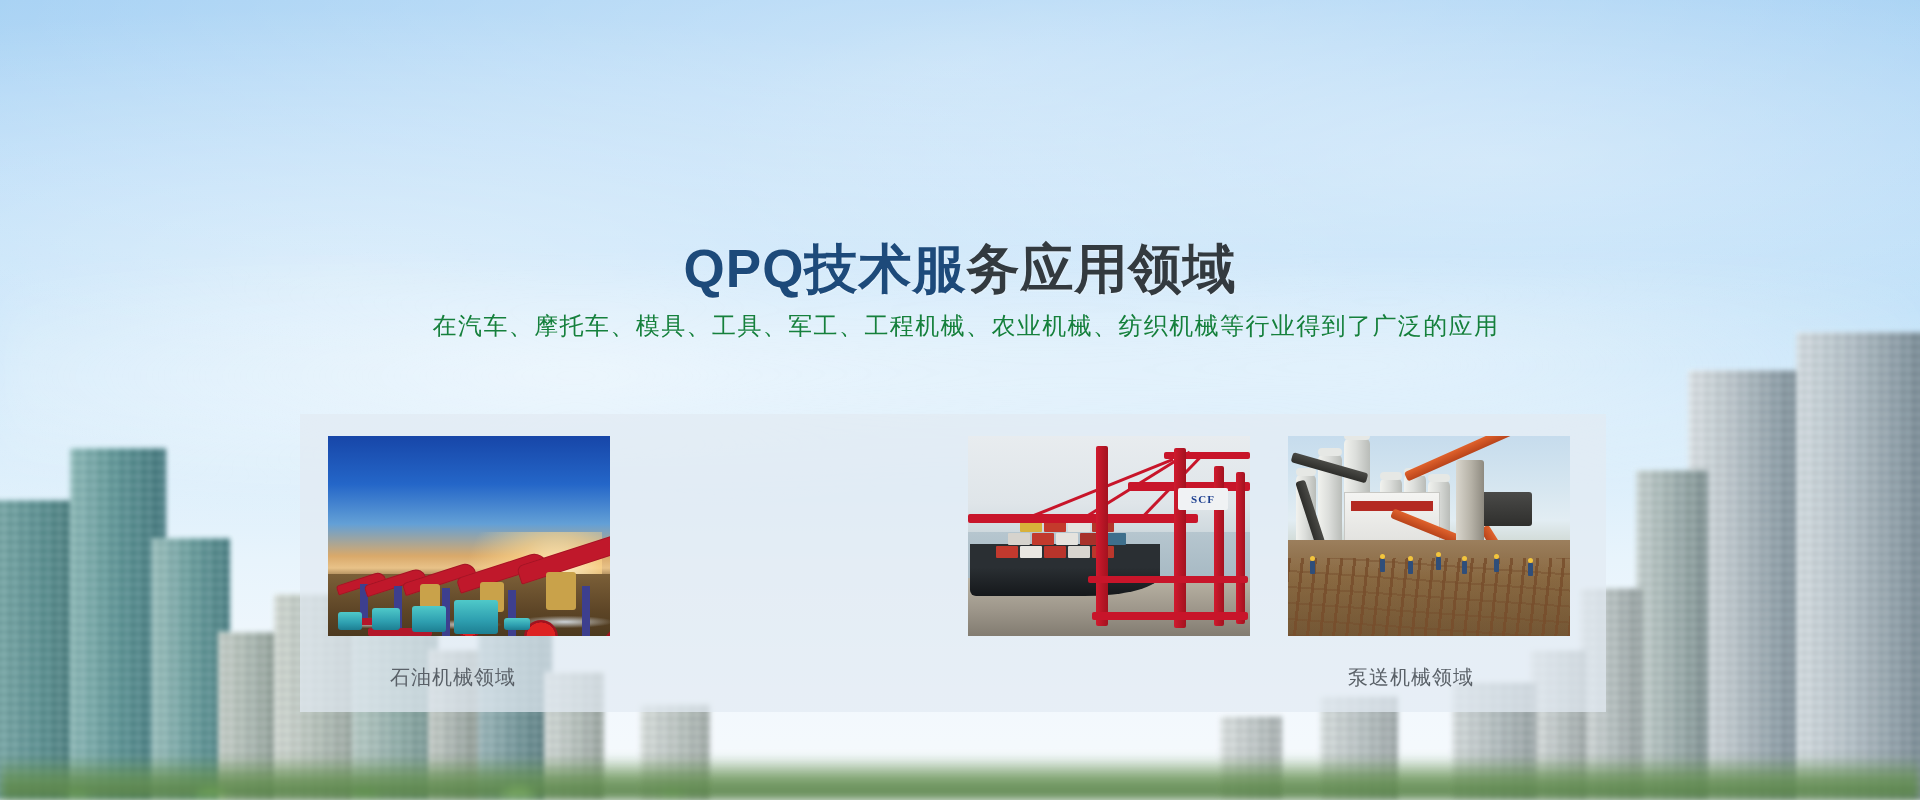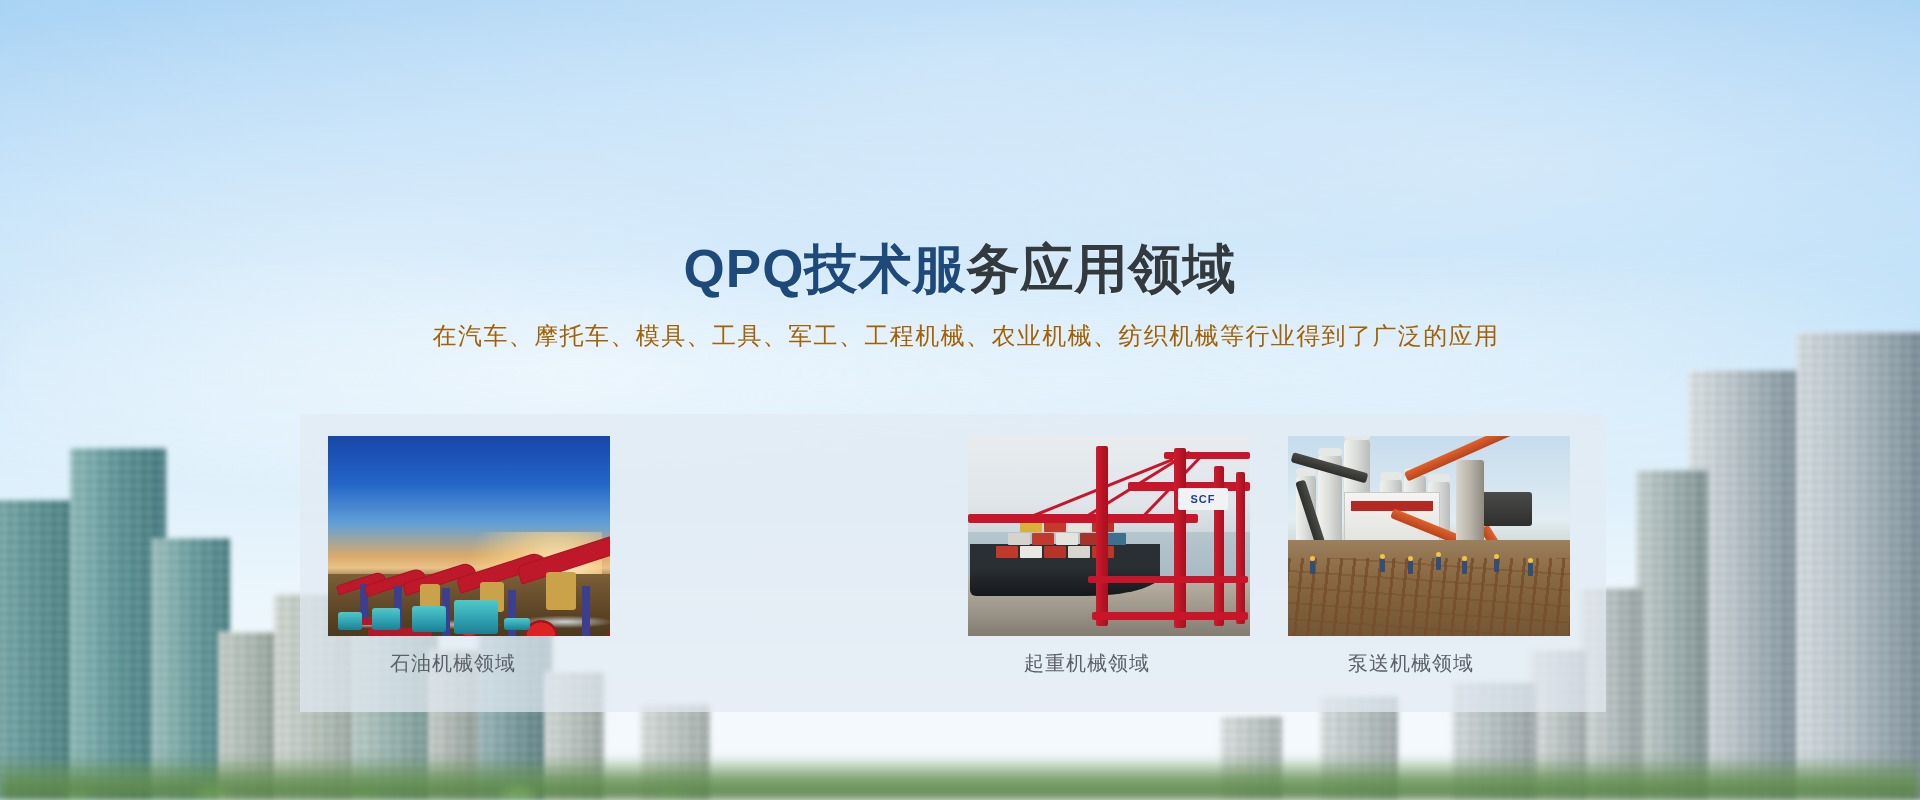--- a/index.html
+++ b/index.html
@@ -72,23 +72,23 @@
     font-size:53px;
     font-weight:700;
     letter-spacing:1px;
     line-height:1.1;
     color:#1d4a7a;
     text-shadow:0 1px 2px rgba(255,255,255,.45);
     white-space:nowrap;
   }
   .title .dk{ color:#333a3f; }
   .subtitle{
-    margin-top:22px;
+    margin-top:12px;
     font-size:24px;
-    color:#a16207;
+    color:#15803d;
     letter-spacing:1.4px;
     white-space:nowrap;
     text-shadow:0 1px 1px rgba(255,255,255,.4);
     padding-left:12px;
   }
 
   
   .panel{
     position:absolute;
     left:300px; top:414px;
@@ -104,24 +104,25 @@
     gap:38px;
   }
   .card{
     width:282px;
   }
   .thumb{
     width:282px; height:200px;
     overflow:hidden;
     position:relative;
     background:#4d7c0f;
+    font-family:Liberation Serif, serif;
   }
   .thumb > .scene{ position:absolute; inset:0; }
   .caption{
-    margin-top:14px;
+    margin-top:28px;
     text-align:center;
     font-size:20px;
     color:#5a6168;
     letter-spacing:1px;
   }
   .card:nth-child(1) .caption{ text-align:left; padding-left:62px; }
   .card:nth-child(2) .caption{ text-align:left; padding-left:78px; }
   .card:nth-child(3) .caption{ text-align:left; padding-left:56px; }
   .card:nth-child(4) .caption{ text-align:left; padding-left:60px; }
 
@@ -436,21 +437,20 @@
             <div class="tie" style="left:176px;top:78px;width:80px;transform:rotate(-46deg);"></div>
             <div class="leg" style="left:128px;top:10px;height:180px;"></div>
             <div class="leg" style="left:206px;top:12px;height:180px;"></div>
             <div class="leg" style="left:246px;top:30px;height:160px;width:10px;"></div>
             <div class="leg" style="left:268px;top:36px;height:152px;width:9px;"></div>
             <div class="boom" style="left:120px;top:140px;width:160px;height:7px;"></div>
             <div class="boom" style="left:124px;top:176px;width:156px;height:8px;"></div>
             <div class="scf">SCF</div>
           </div>
         </div>
-        <div class="caption">起重机械领域</div>
       </div>
 
       <div class="card">
         <div class="thumb">
           <div class="scene sc-pump">
             <div class="hills"></div>
             <div class="water"></div>
 
             <div class="silo" style="left:8px;width:20px;height:76px;"></div>
             <div class="silo" style="left:30px;width:24px;height:96px;"></div>

